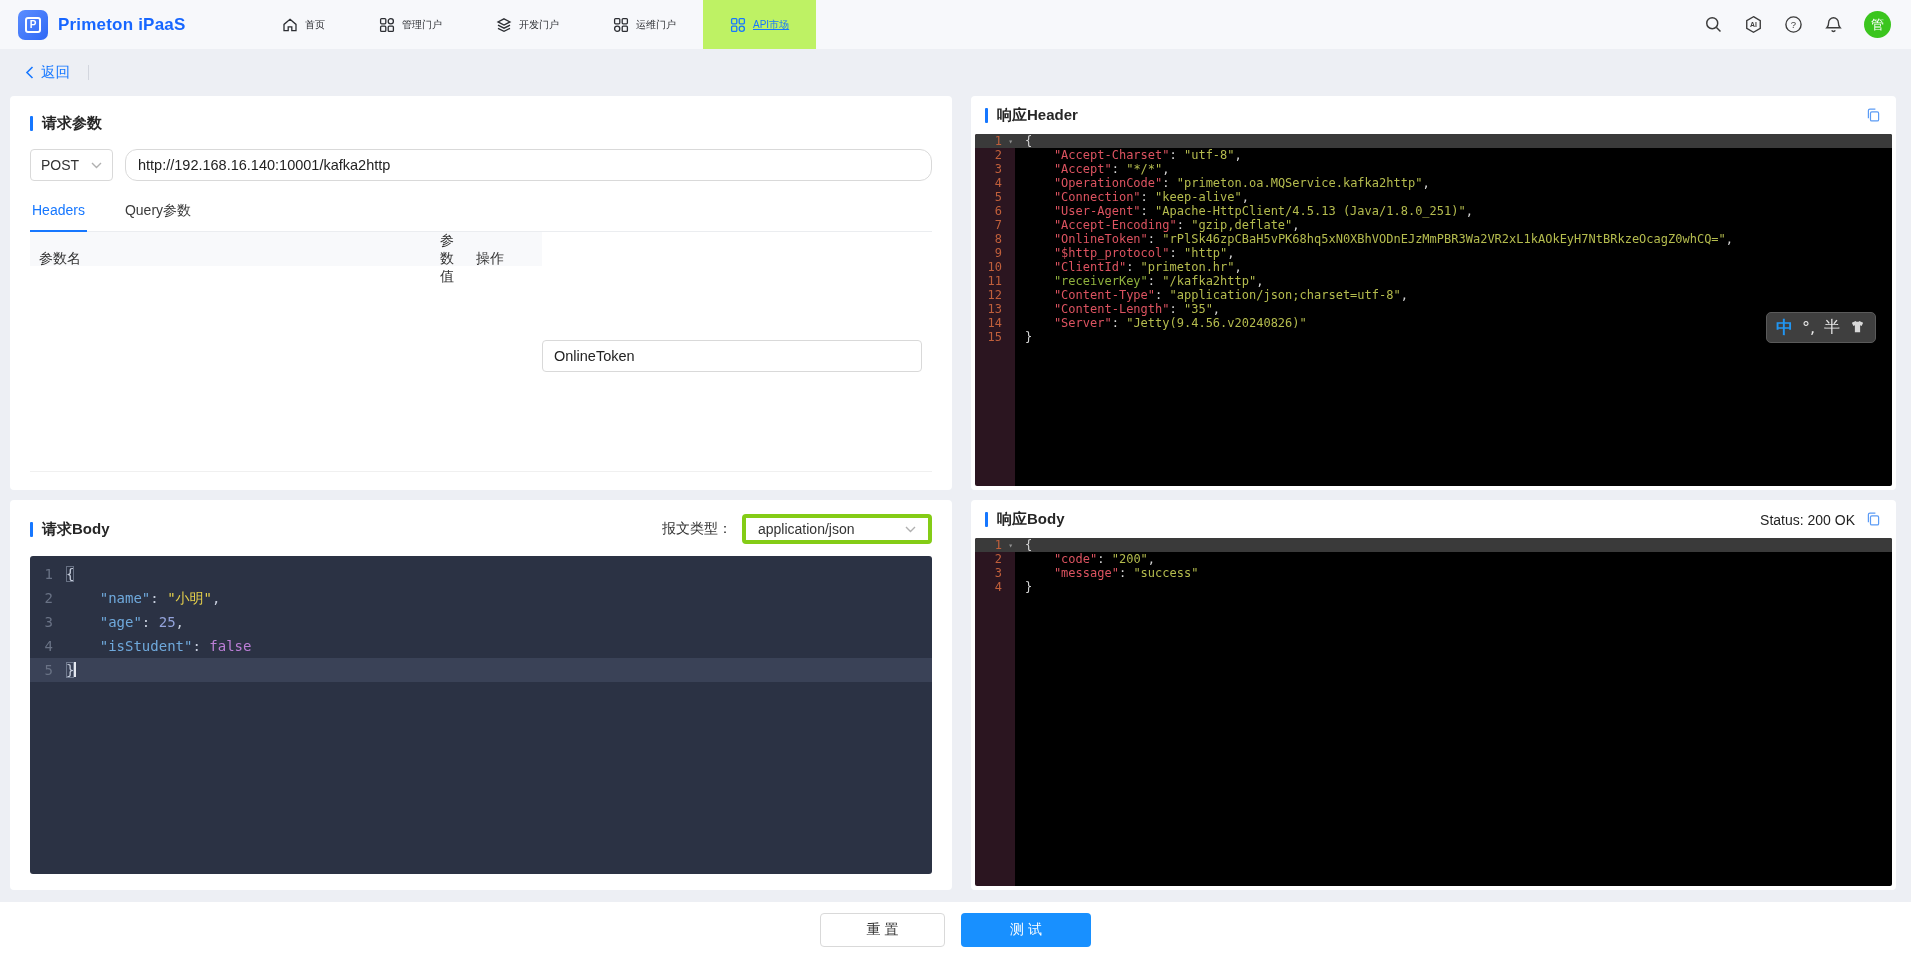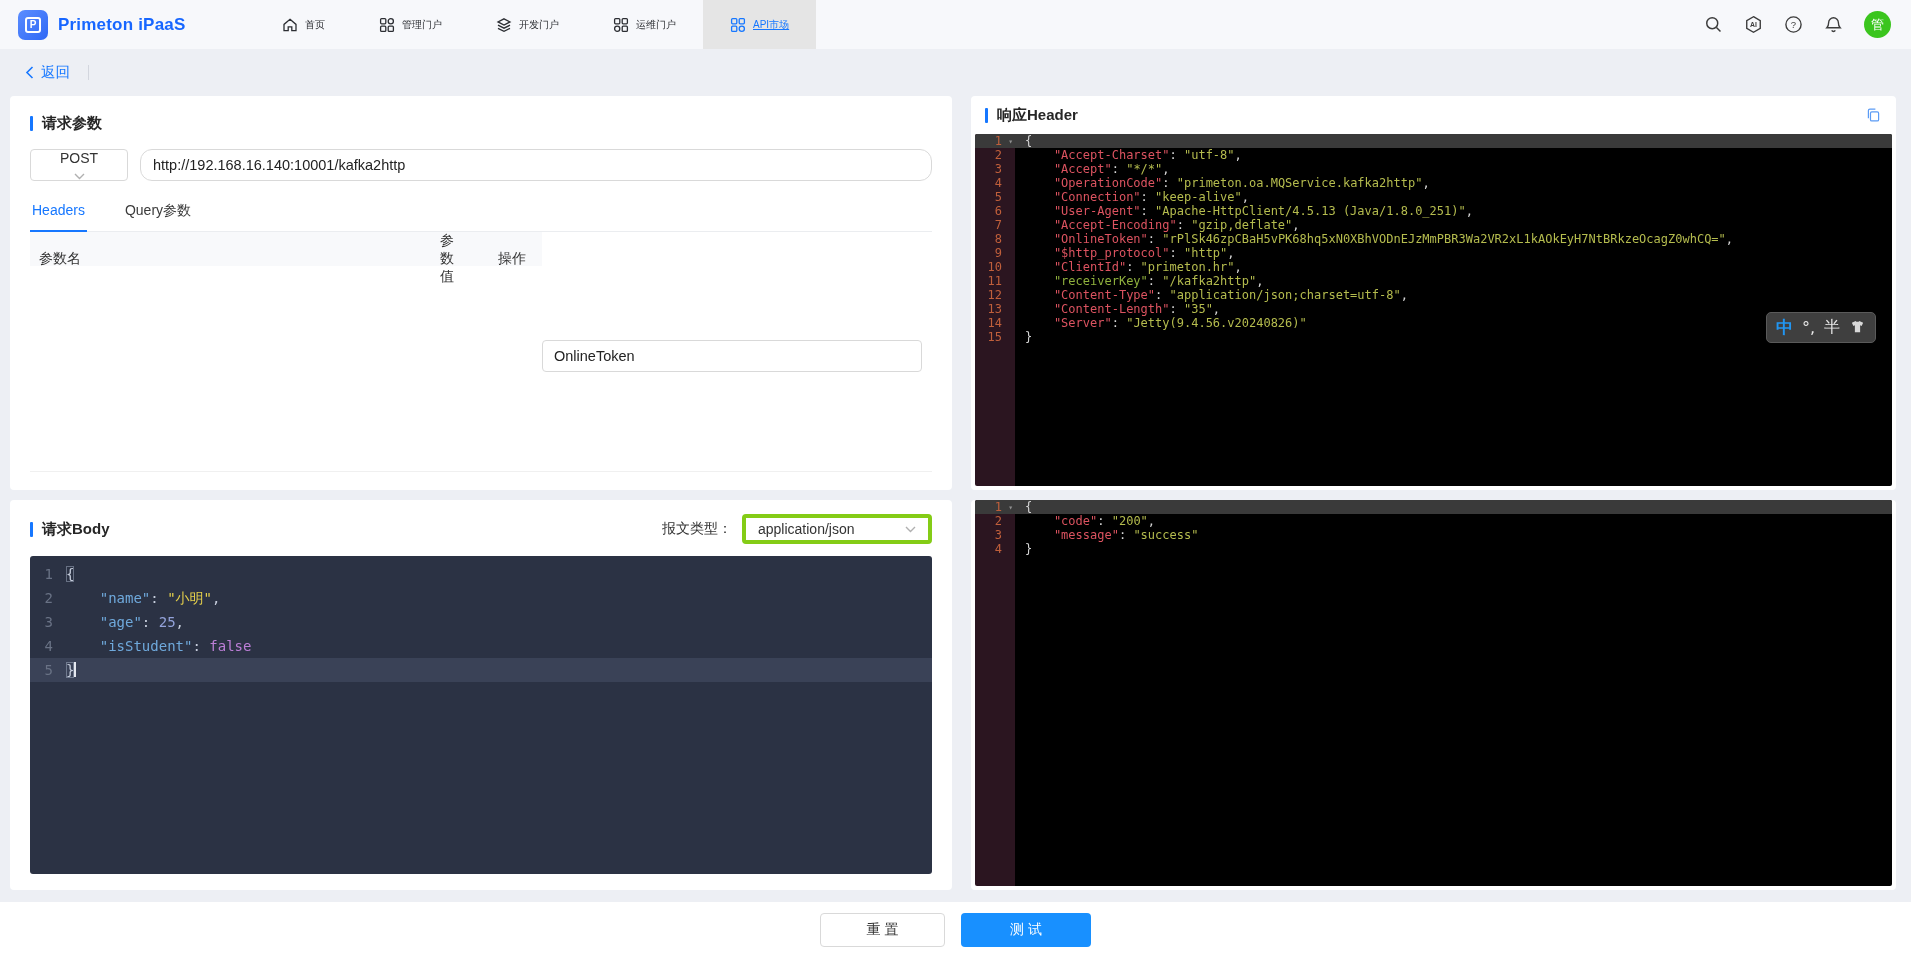--- a/index.html
+++ b/index.html
@@ -15,52 +15,52 @@
   .brand { display:flex; align-items:center; padding-left:18px; width:255px; }
   .logo { width:30px; height:30px; border-radius:7px;
     background:linear-gradient(135deg,#5b8dff,#2f68f5);
     display:flex; align-items:center; justify-content:center; }
   .logo-inner { width:16px; height:16px; border:2px solid #fff; border-radius:3px;
     color:#fff; font-size:10px; font-weight:bold; display:flex; align-items:center; justify-content:center; }
   .brand-name { margin-left:10px; font-size:17px; font-weight:700; color:#1766ff; letter-spacing:.2px; }
   .nav-items { display:flex; align-items:stretch; }
   .nav-item { display:flex; align-items:center; gap:7px; padding:0 27px; font-size:10px; color:#2c2e33; cursor:pointer; }
   .nav-item svg { width:16px; height:16px; }
-  .nav-item.active { background:#e5e5e5; color:#1677ff;text-decoration:underline; }
+  .nav-item.active { background:#bef264; color:#1677ff;text-decoration:underline; }
   .nav-right { margin-left:auto; display:flex; align-items:center; gap:21px; padding-right:20px; }
   .nav-right svg { width:19px; height:19px; display:block; }
   .avatar { width:27px; height:27px; border-radius:50%; background:#3bc51e; color:#fff;
     display:flex; align-items:center; justify-content:center; font-size:13px; cursor:pointer; }
   
   .back-bar { height:47px; display:flex; align-items:center; padding-left:25px; }
   .back-link { display:flex; align-items:center; gap:7px; color:#1677ff; font-size:14.5px; cursor:pointer; }
   .divider-v { width:1px; height:15px; background:#d3d6de; margin-left:18px; }
   
   .main { display:grid; grid-template-columns:942px 925px; grid-template-rows:394px 390px;
     column-gap:19px; row-gap:10px; padding:0 15px 0 10px; }
   .panel { background:#fff; border-radius:4px; position:relative; display:flex; flex-direction:column; overflow:hidden; }
   .panel-title { display:flex; align-items:center; gap:9px; font-size:15px; color:#262626; font-weight:600; }
   .tmark { width:3px; height:15px; background:#1677ff; border-radius:1px; }
   
   .p-reqparams { padding:18px 20px 0; }
   .req-controls { display:flex; gap:12px; margin-top:16px; }
-  .method-select { width:98px; height:32px; border:1px solid #d9d9d9; border-radius:4px;
+  .method-select { width:83px; height:32px; border:1px solid #d9d9d9; border-radius:4px;
     display:flex; align-items:center; justify-content:space-between; padding:0 10px;
-    font-size:14px; color:#333; background:#fff; cursor:pointer;flex-direction:column; }
+    font-size:14px; color:#333; background:#fff; cursor:pointer; }
   .url-input { flex:1; height:32px; border:1px solid #d9d9d9; border-radius:12px; padding:0 12px;
     font-size:14.5px; color:#222; font-family:inherit; outline:none; background:#fff; }
   .tabs { display:flex; gap:36px; margin-top:10px; border-bottom:1px solid #ebedf0; }
   .tab { padding:11px 2px; font-size:14px; color:#3a3a3a; position:relative; cursor:pointer; }
   .tab.active { color:#1677ff; }
   .tab.active::after { content:""; position:absolute; left:0; right:0; bottom:-1px; height:2px; background:#1677ff; }
   .param-table { flex:1; display:flex; flex-direction:row; border-bottom:1px solid #f0f0f0; margin-bottom:18px; }
   .table-head { display:grid; grid-template-columns:410px 1fr 88px; background:#f8f9fb;
     height:34px; align-items:center; font-size:14px; color:#333; }
   .th-name { padding-left:9px; }
-  .th-op { text-align:right; padding-right:16px; }
+  .th-op { text-align:center; padding-right:16px; }
   .table-row { display:grid; grid-template-columns:410px 1fr 88px; align-items:center; padding-top:9px; }
   .cell-input { width:380px; height:32px; border:1px solid #d9d9d9; border-radius:4px; padding:0 11px;
     font-size:14.5px; color:#222; font-family:inherit; outline:none; background:#fff;
     white-space:nowrap; overflow:hidden; text-overflow:clip; }
   .op-cell { display:flex; justify-content:flex-end; padding-right:15px; }
   .plus-btn { width:20px; height:20px; cursor:pointer; background:none; border:none; padding:0; }
   
   .rt-title { display:flex; justify-content:space-between; align-items:center; padding:10px 14px 9px 14px; }
   .copy-btn { background:none; border:none; padding:0; cursor:pointer; }
   .copy-btn svg { width:17px; height:17px; display:block; }
@@ -369,20 +369,35 @@
           </div>
           <div class="cl act">
             <span class="g">5</span>
             <span class="c"><span class="t-p m">}</span><span class="caret"></span></span>
           </div>
         </div>
     </div>
   </div>
 
   <div class="panel">
+    <div class="rt-title">
+      <div class="panel-title">
+        <span class="tmark"></span>
+        <span>响应Body</span>
+      </div>
+      <div class="status-group">
+        <span class="status-text">Status: 200 OK</span>
+        <button class="copy-btn">
+          <svg viewBox="0 0 18 18" fill="none" stroke="#5b9bf5" stroke-width="1.3">
+              <rect x="5.8" y="5.2" width="8.6" height="9.6" rx="1.4"></rect>
+              <path d="M3.6 11.8 V3.8 a1.6 1.6 0 0 1 1.6 -1.6 H11"></path>
+            </svg>
+        </button>
+      </div>
+    </div>
     <div class="editor-wrap">
       <div class="dark-editor">
           <div class="cl act">
             <span class="g">1<i class="fold">▾</i></span>
             <span class="c"><span class="t-p">{</span></span>
           </div>
           <div class="cl">
             <span class="g">2</span>
             <span class="c"><span class="t-k">    "code"</span><span class="t-p">: </span><span class="t-s">"200"</span><span class="t-p">,</span></span>
           </div>

